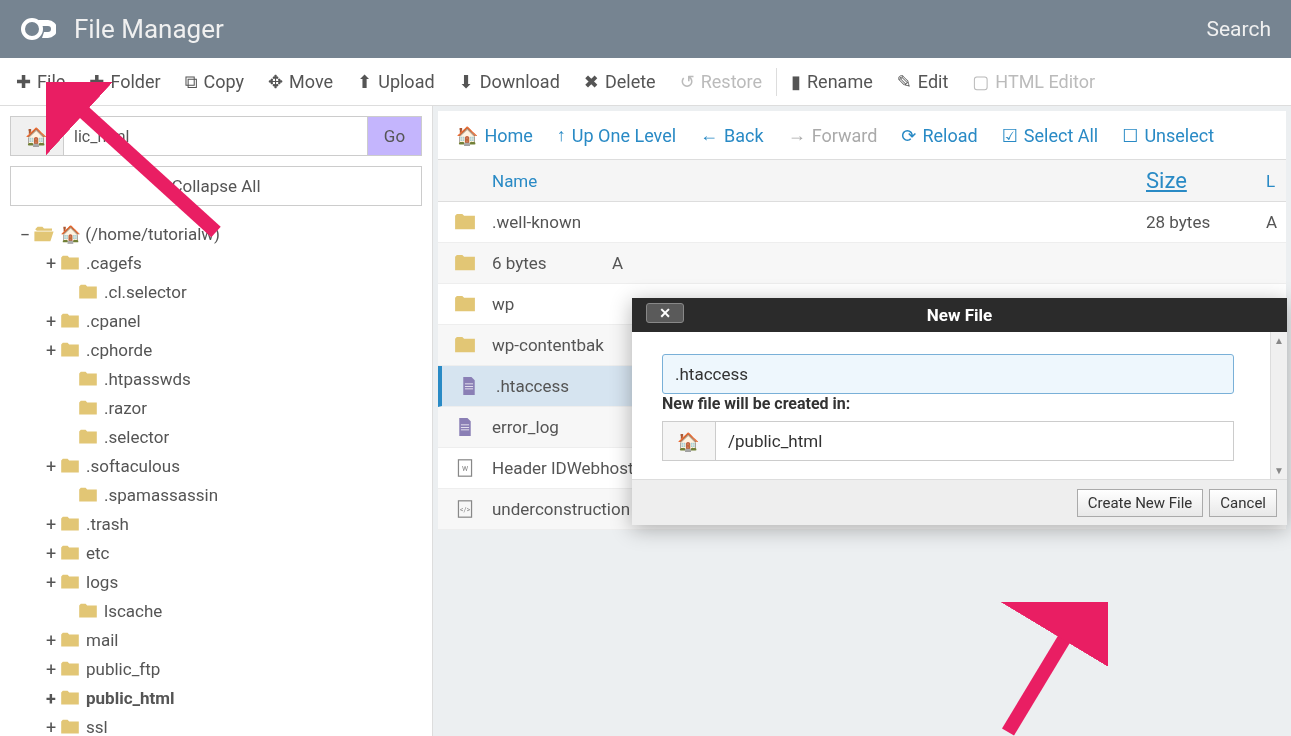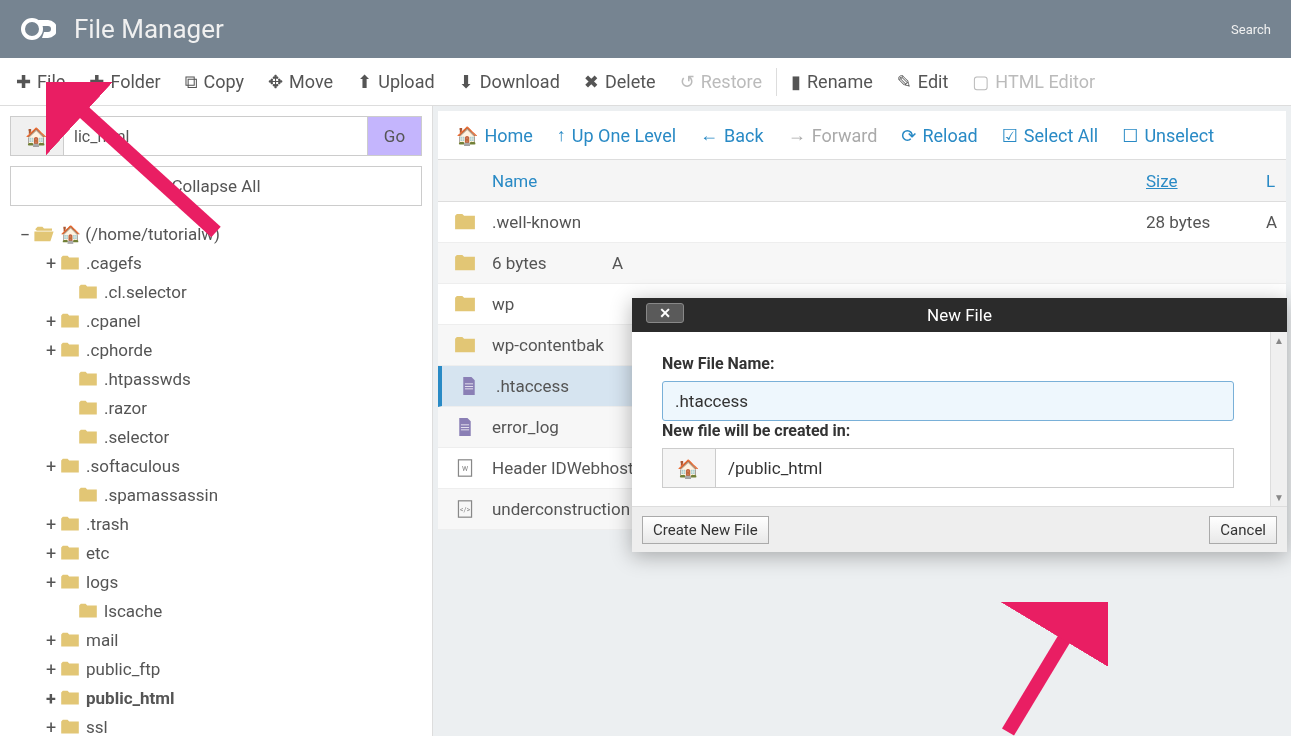--- a/index.html
+++ b/index.html
@@ -2,21 +2,21 @@
 <html><head>
 <meta charset="utf-8">
 <style>
 * { box-sizing: border-box; margin: 0; padding: 0; font-family: -apple-system, BlinkMacSystemFont, "Segoe UI", Roboto, Arial, sans-serif; }
 body { width: 1291px; height: 736px; overflow: hidden; background: #fff; position: relative; }
 
 .header { height: 58px; background: #768491; display: flex; align-items: center; padding: 0 20px; color: #fff; }
 .cpanel-logo { width: 36px; height: 36px; margin-right: 18px; display: flex; align-items: center; justify-content: center; }
 .cpanel-logo svg { width: 36px; height: 36px; }
 .header-title { font-size: 26px; font-weight: 400; color: #f0f0f0; }
-.header-right { margin-left: auto; font-size: 13px; color: #f0f0f0; }
+.header-right { margin-left: auto; font-size: 21px; color: #f0f0f0; }
 
 .toolbar { height: 48px; background: #fff; border-bottom: 1px solid #ddd; display: flex; align-items: center; padding: 0 4px; }
 .tool-btn { display: flex; align-items: center; padding: 0 12px; height: 48px; color: #555; font-size: 18px; cursor: pointer; gap: 6px; }
 .tool-btn.disabled { color: #bbb; }
 .tool-sep { width: 1px; height: 28px; background: #ddd; margin: 0 2px; }
 
 .main { display: flex; height: 630px; }
 
 .sidebar { width: 433px; border-right: 1px solid #ddd; background: #fff; display: flex; flex-direction: column; }
 .path-row { display: flex; padding: 10px; gap: 0; }
@@ -38,47 +38,47 @@
 .tree-bold { font-weight: 700; }
 .home-glyph { font-size: 17px; color: #555; margin-right: 4px; }
 
 .content { flex: 1; background: #eceff1; display: flex; flex-direction: column; }
 .nav-bar { height: 49px; background: #fff; border-bottom: 1px solid #ddd; display: flex; align-items: center; padding: 0 8px; gap: 4px; margin: 5px 5px 0 5px; }
 .nav-btn { display: flex; align-items: center; padding: 0 10px; height: 48px; color: #298ac5; font-size: 18px; gap: 6px; cursor: pointer; }
 .nav-btn.muted { color: #aaa; }
 
 .table-head { height: 42px; background: #f5f5f5; border-bottom: 1px solid #ddd; display: flex; align-items: center; padding-left: 54px; margin: 0 5px; }
 .col-name { flex: 1; color: #298ac5; font-size: 17px; }
-.col-size { width: 120px; color: #298ac5; font-size: 17px; text-decoration: underline; }
+.col-size { width: 120px; color: #298ac5; font-size: 22px; text-decoration: underline; }
 .col-last { width: 20px; color: #298ac5; font-size: 17px; }
 
 .file-list { margin: 0 5px; background: #fff; }
 .file-row { height: 41px; display: flex; align-items: center; border-bottom: 1px solid #eee; }
 .file-row.stripe { background: #f7f7f7; }
 .file-row.sel { background: #d6e4f0; border-left: 4px solid #298ac5; padding-left: 0; }
 .file-icon-cell { width: 54px; display: flex; align-items: center; justify-content: center; }
 .file-name { flex: 1; color: #555; font-size: 17px; }
 .file-size { width: 120px; color: #555; font-size: 17px; }
 .file-last { width: 20px; color: #555; font-size: 17px; }
 
 .modal { position: absolute; left: 632px; top: 298px; width: 655px; background: #fff; box-shadow: 0 4px 20px rgba(0,0,0,0.3); }
 .modal-head { height: 34px; background: #2b2b2b; color: #fff; display: flex; align-items: center; position: relative; }
 .modal-close { position: absolute; left: 14px; top: 5px; width: 38px; height: 20px; background: #5a5a5a; border: 1px solid #888; border-radius: 3px; display: flex; align-items: center; justify-content: center; color: #fff; font-size: 14px; font-weight: bold; }
-.modal-title { margin: 0 auto; font-size: 17px; font-weight: 400; }
+.modal-title { margin: 0 auto; font-size: 17px; font-weight: 700; }
 .modal-body { padding: 22px 30px 18px 30px; position: relative; }
 .modal-scroll { position: absolute; right: 0; top: 0; bottom: 0; width: 17px; background: #f0f0f0; border-left: 1px solid #ddd; }
 .modal-scroll-up { position:absolute; top:0; left:0; right:0; height:17px; display:flex; align-items:center; justify-content:center; color:#888; font-size:10px;}
 .modal-scroll-down { position:absolute; bottom:0; left:0; right:0; height:17px; display:flex; align-items:center; justify-content:center; color:#888; font-size:10px;}
 .modal-label { font-size: 16px; color: #333; font-weight: 700; margin-bottom: 8px; }
 .modal-input { width: 572px; height: 40px; border: 1px solid #79b0d8; background: #eef7fd; padding: 0 12px; font-size: 17px; color: #333; border-radius: 3px; outline: none; }
 .modal-hint { font-size: 15px; color: #888; margin-top: 8px; margin-bottom: 22px; }
 .modal-path-row { display: flex; width: 572px; }
 .modal-path-icon { width: 54px; height: 40px; border: 1px solid #ccc; background: #f5f5f5; display:flex; align-items:center; justify-content:center; font-size:18px; color:#555; }
 .modal-path-input { flex: 1; height: 40px; border: 1px solid #ccc; border-left: none; padding: 8px 12px; font-size: 17px; color: #333; }
-.modal-foot { height: 46px; background: #eee; border-top: 1px solid #ddd; display: flex; justify-content: space-between; align-items: center; padding: 0 10px; gap: 6px; }
+.modal-foot { height: 46px; background: #eee; border-top: 1px solid #ddd; display: flex; justify-content: flex-end; align-items: center; padding: 0 10px; gap: 6px; }
 .modal-btn { height: 28px; padding: 0 10px; border: 1px solid #aaa; background: linear-gradient(#fff,#e8e8e8); font-size: 15px; color: #333; cursor: pointer; }
 
 .arrow { position: absolute; pointer-events: none; }
 .arrow1 { left: 46px; top: 82px; }
 .arrow2 { left: 968px; top: 602px; }
 
 svg.ico { width: 18px; height: 18px; }
 .folder-sm { width: 22px; height: 18px; }
 .file-doc { fill: #8a7fb5; }
 </style>
@@ -417,21 +417,20 @@
     <div class="modal-close">
         <span>✕</span>
       </div>
     <div class="modal-title">New File</div>
   </div>
   <div class="modal-body">
     <div class="modal-scroll">
       <div class="modal-scroll-up">▲</div>
       <div class="modal-scroll-down">▼</div>
     </div>
-    <div class="modal-label">New File Name:</div>
     <input class="modal-input" value=".htaccess" style="">
     <div class="modal-label">New file will be created in:</div>
     <div class="modal-path-row">
       <div class="modal-path-icon">
           <span>🏠</span>
         </div>
       <input class="modal-path-input" value="/public_html" style="">
     </div>
   </div>
   <div class="modal-foot">

